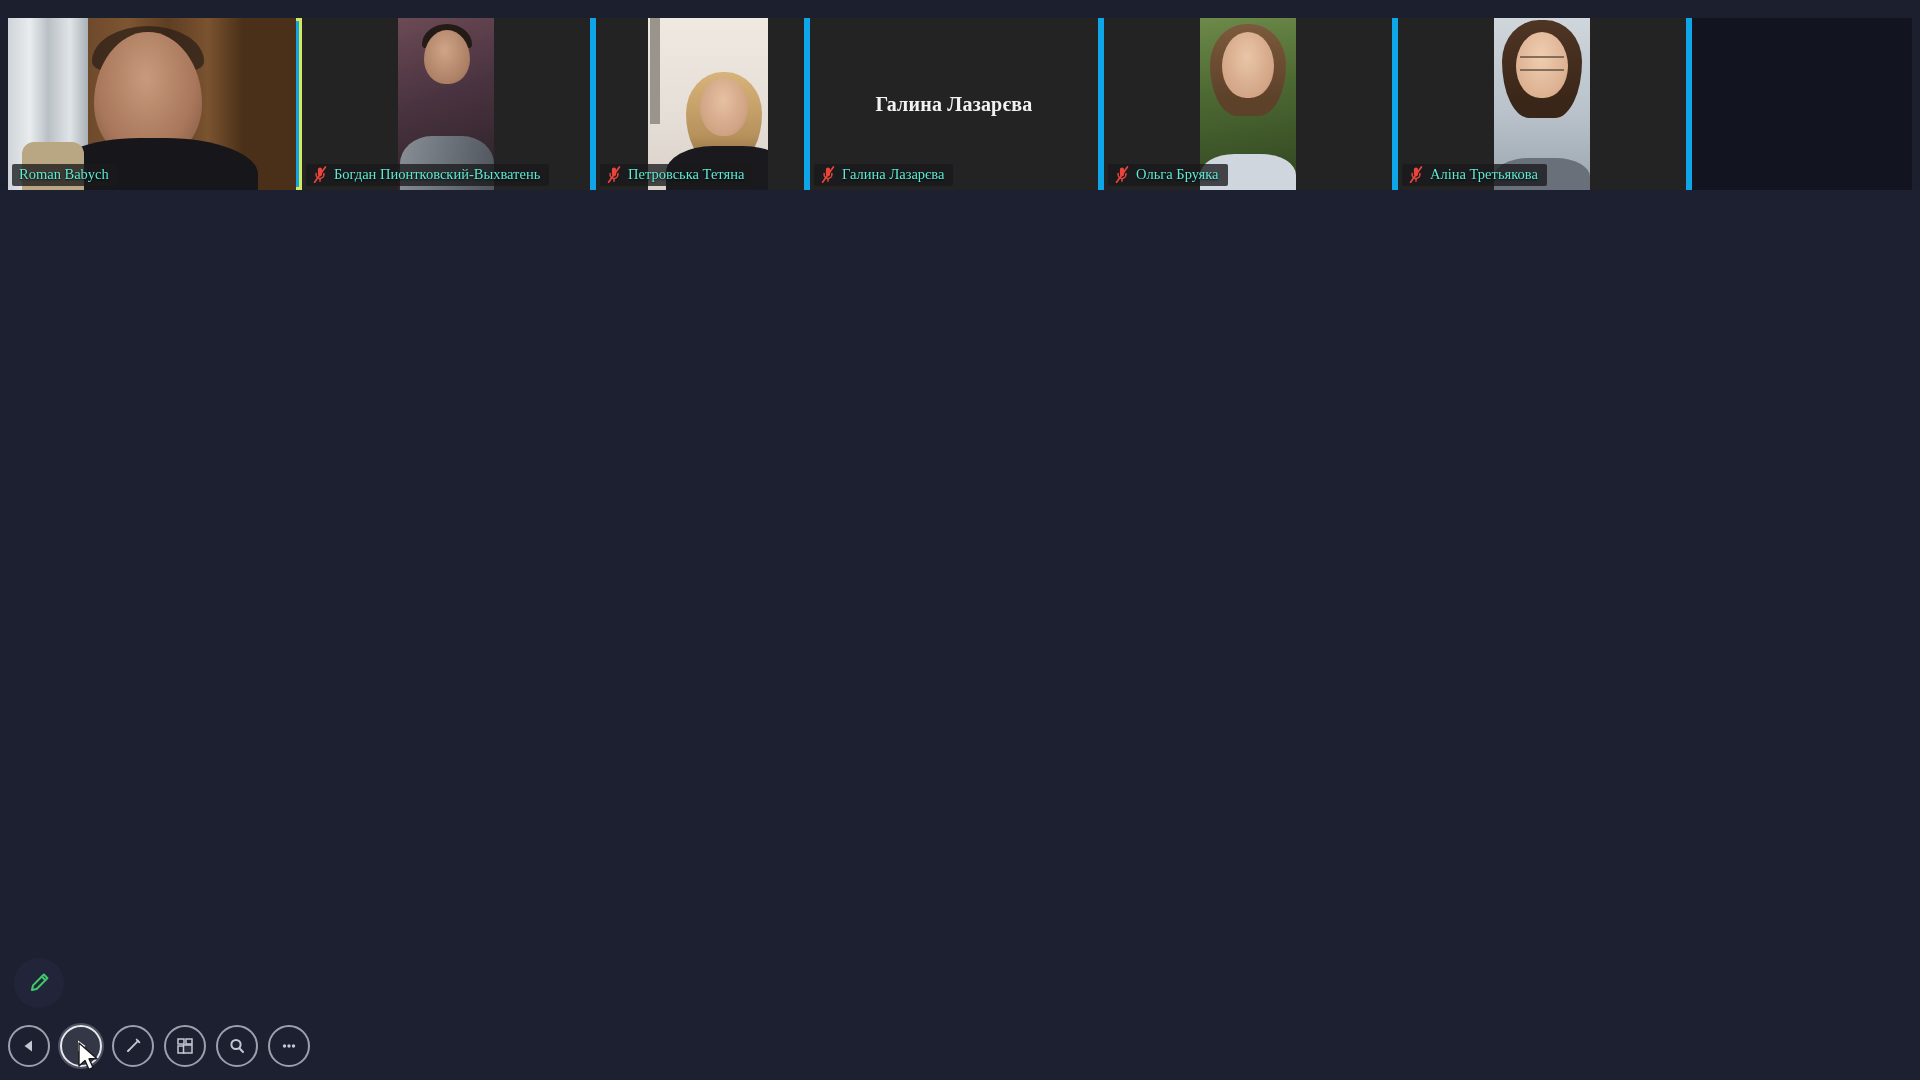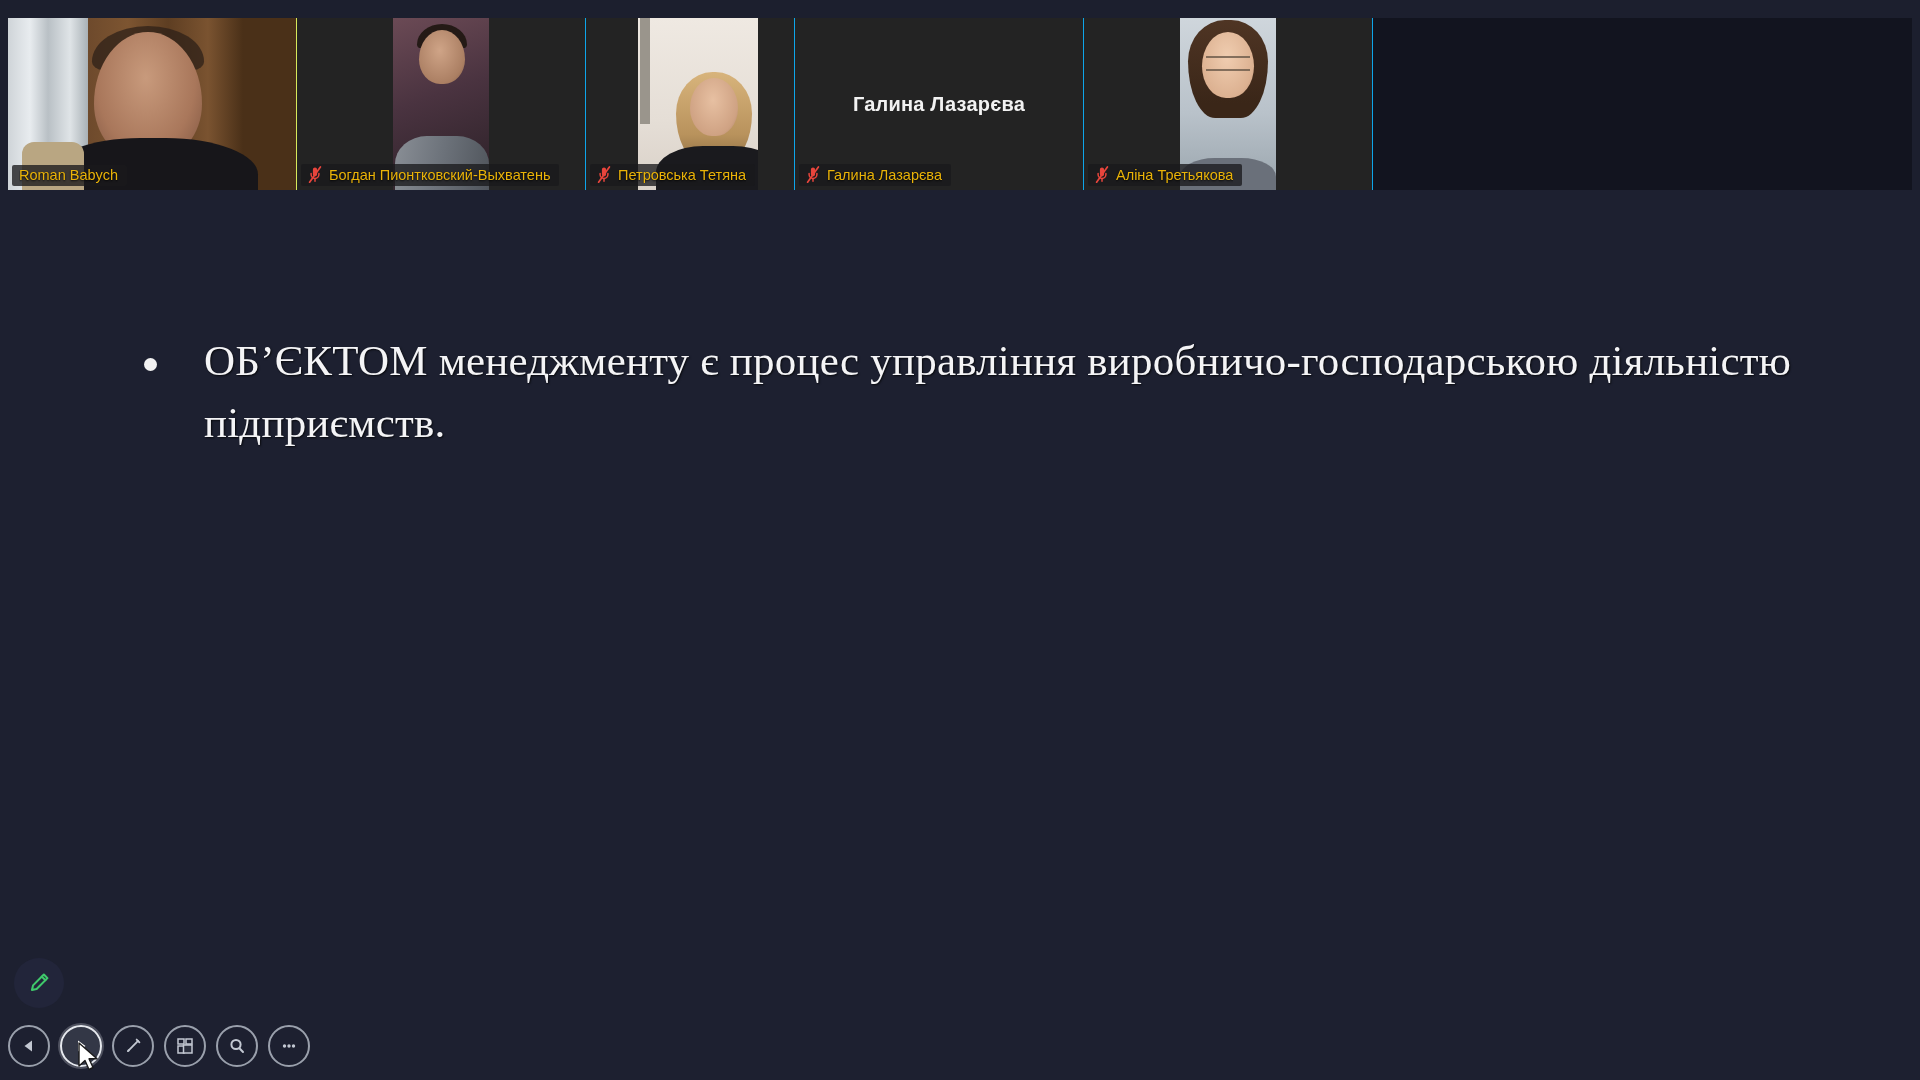--- a/index.html
+++ b/index.html
@@ -31,21 +31,22 @@
     height: 172px;
     display: flex;
     background: #12141f;
   }
   .tile {
     position: relative;
     height: 172px;
     background: #232323;
     overflow: hidden;
     flex: 0 0 auto;
-    border-right: 1px solid #0ea5e9;
+    border-right: 6px solid #0ea5e9;
+    font-family: Liberation Serif, serif;
   }
   .tile.active {
     outline: 3px solid #d6e85b;
     outline-offset: -3px;
     z-index: 3;
   }
   .tile-video {
     position: absolute;
     top: 0;
     height: 172px;
@@ -235,21 +236,21 @@
     display: flex;
     align-items: center;
     gap: 7px;
     padding: 2px 9px 3px 7px;
     background: rgba(26,26,28,.78);
     border-radius: 2px;
     max-width: calc(100% - 10px);
     z-index: 4;
   }
   .nameplate .label {
-    color: #eab308;
+    color: #5eead4;
     font-size: 14.5px;
     white-space: nowrap;
     overflow: hidden;
     text-overflow: ellipsis;
     text-shadow: 0 1px 2px rgba(0,0,0,.9);
   }
   .mic-muted-icon { flex: 0 0 auto; display: block; }
 
   
   #slide {
@@ -410,20 +411,38 @@
        <path d="M7 1.6c1.15 0 2.1.95 2.1 2.1v4.5c0 1.15-.95 2.1-2.1 2.1s-2.1-.95-2.1-2.1V3.7c0-1.15.95-2.1 2.1-2.1z" fill="#e8453c"></path>
        <path d="M3.1 7.6v.9c0 2.15 1.75 3.9 3.9 3.9s3.9-1.75 3.9-3.9v-.9" fill="none" stroke="#e8453c" stroke-width="1.5" stroke-linecap="round"></path>
        <path d="M7 12.6v2.6" stroke="#e8453c" stroke-width="1.5" stroke-linecap="round"></path>
        <path d="M1.6 16.2L12.4 0.9" stroke="#e8453c" stroke-width="1.7" stroke-linecap="round"></path>
      </svg>
           <span class="label">Галина Лазарєва</span>
         </div>
       </div>
       <div class="tile" style="width: 288px;">
         <div class="tile-video" style="width: 96px; left: 96px;">
+          <div class="cam cam-olga">
+            <div class="hair"></div>
+            <div class="head"></div>
+            <div class="body"></div>
+          </div>
+        </div>
+        <div class="nameplate">
+          <svg class="mic-muted-icon" width="14" height="17" viewBox="0 0 14 17">
+       <path d="M7 1.6c1.15 0 2.1.95 2.1 2.1v4.5c0 1.15-.95 2.1-2.1 2.1s-2.1-.95-2.1-2.1V3.7c0-1.15.95-2.1 2.1-2.1z" fill="#e8453c"></path>
+       <path d="M3.1 7.6v.9c0 2.15 1.75 3.9 3.9 3.9s3.9-1.75 3.9-3.9v-.9" fill="none" stroke="#e8453c" stroke-width="1.5" stroke-linecap="round"></path>
+       <path d="M7 12.6v2.6" stroke="#e8453c" stroke-width="1.5" stroke-linecap="round"></path>
+       <path d="M1.6 16.2L12.4 0.9" stroke="#e8453c" stroke-width="1.7" stroke-linecap="round"></path>
+     </svg>
+          <span class="label">Ольга Бруяка</span>
+        </div>
+      </div>
+      <div class="tile" style="width: 288px;">
+        <div class="tile-video" style="width: 96px; left: 96px;">
           <div class="cam cam-alina">
             <div class="hair"></div>
             <div class="head"></div>
             <div class="glasses"></div>
             <div class="body"></div>
           </div>
         </div>
         <div class="nameplate">
           <svg class="mic-muted-icon" width="14" height="17" viewBox="0 0 14 17">
        <path d="M7 1.6c1.15 0 2.1.95 2.1 2.1v4.5c0 1.15-.95 2.1-2.1 2.1s-2.1-.95-2.1-2.1V3.7c0-1.15.95-2.1 2.1-2.1z" fill="#e8453c"></path>
@@ -433,26 +452,20 @@
      </svg>
           <span class="label">Аліна Третьякова</span>
         </div>
       </div>
     </div>
 </div>
 
 <div id="slide">
   <div id="slide-body">
 
-    <div class="bullet-row">
-      <div class="bullet-dot">
-          <span></span>
-        </div>
-      <div class="bullet-text">ОБ’ЄКТОМ менеджменту є процес управління виробничо-господарською діяльністю підприємств.</div>
-    </div>
 
     <div class="bullet-gap"></div>
 
 
   </div>
 
   <div id="annotate-button">
     <svg width="26" height="26" viewBox="0 0 24 24" fill="none" stroke="#3fc96b" stroke-width="1.9" stroke-linecap="round" stroke-linejoin="round">
       <path d="M16.5 4.2l3.3 3.3-10 10-4.3 1 1-4.3z"></path>
       <path d="M14.6 6.1l3.3 3.3"></path>

